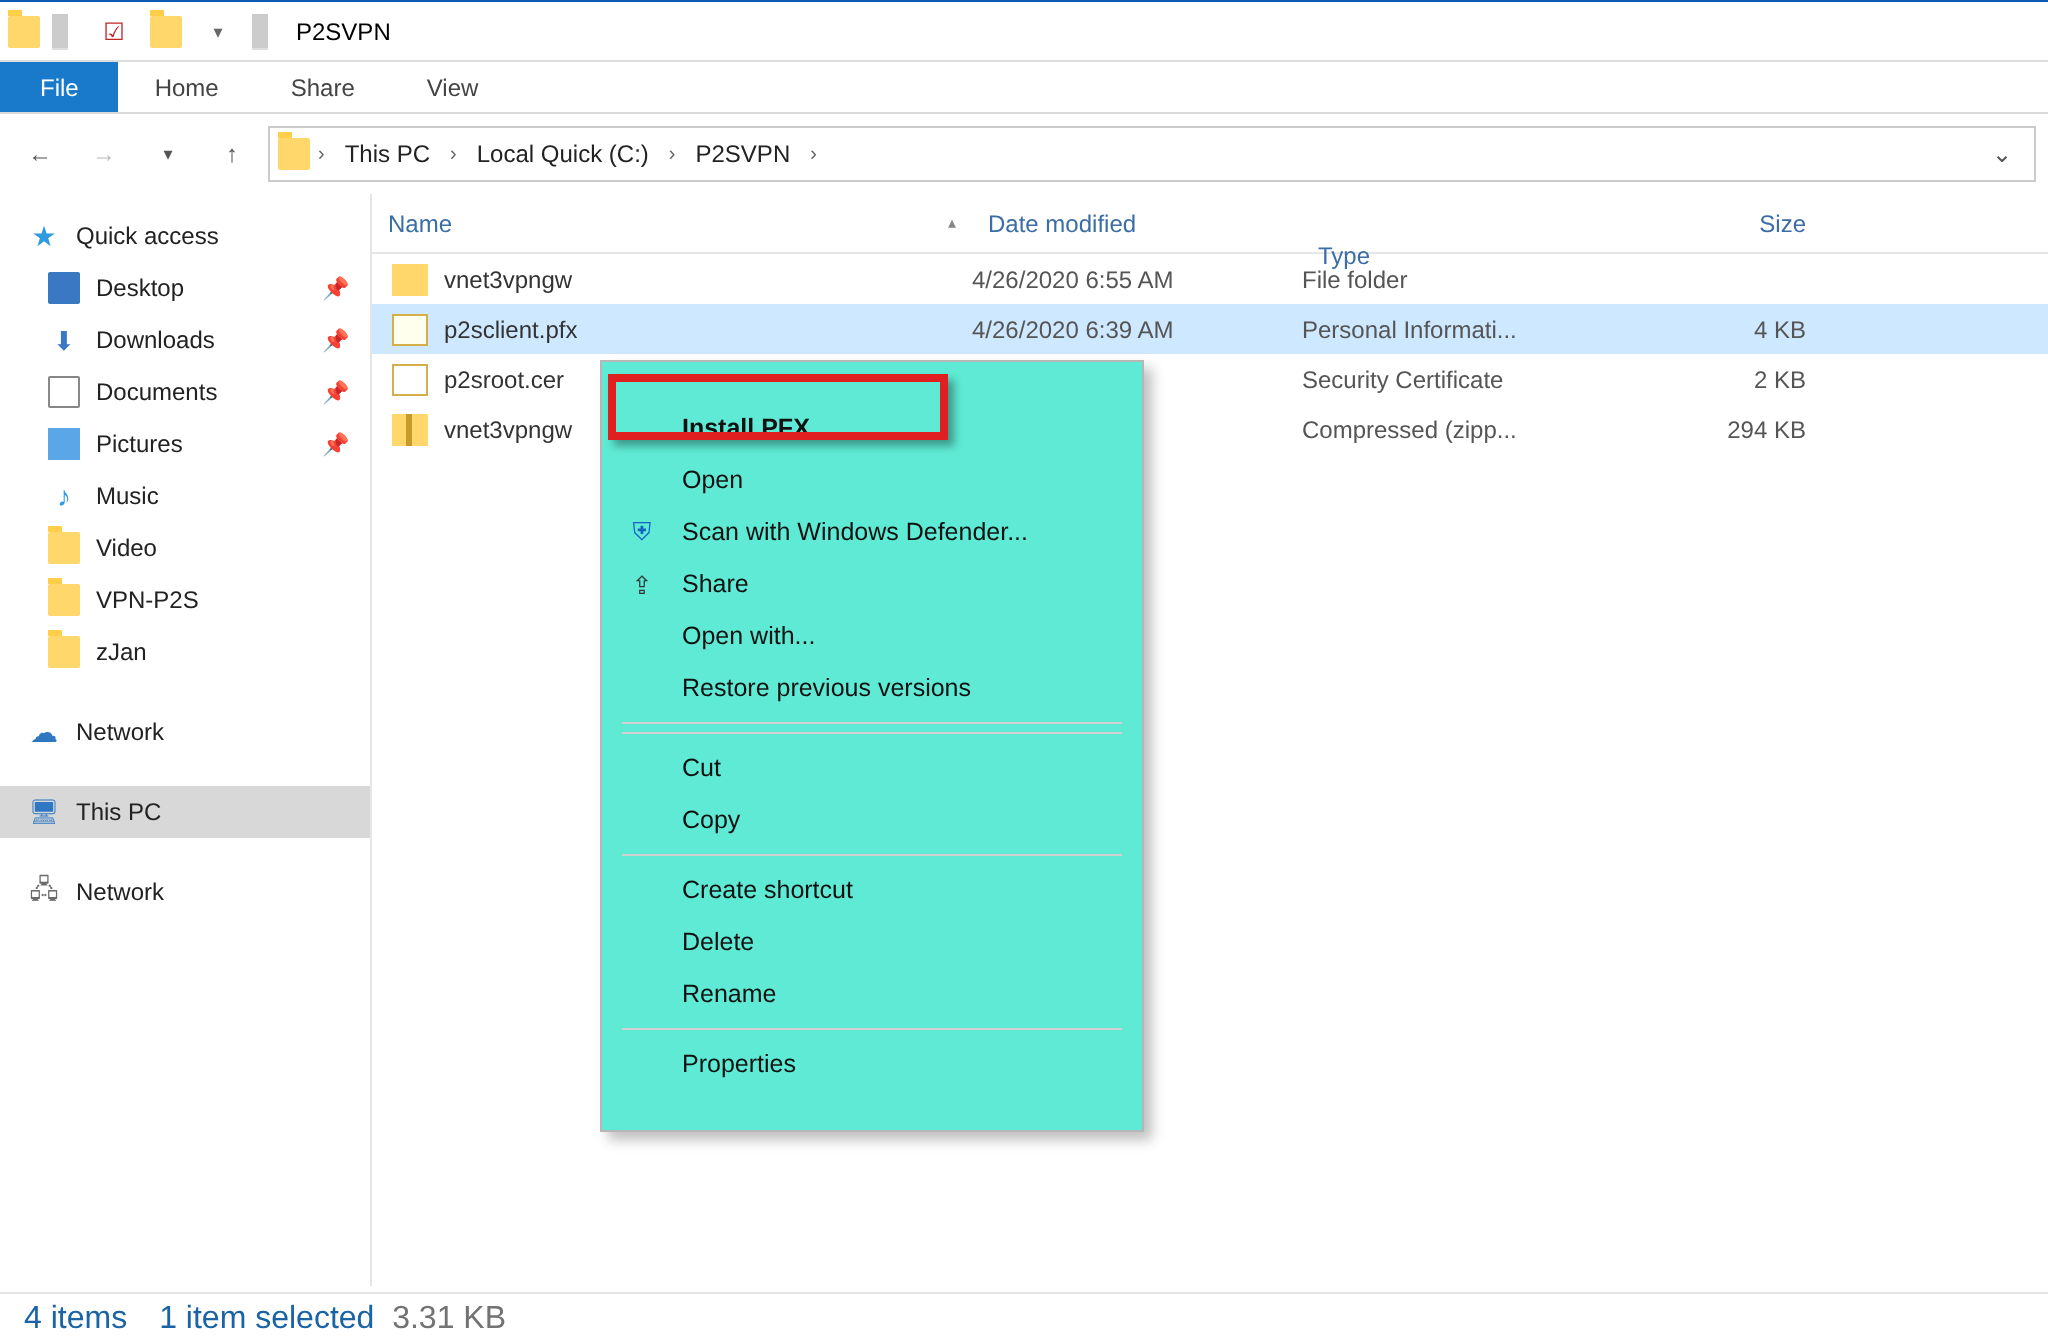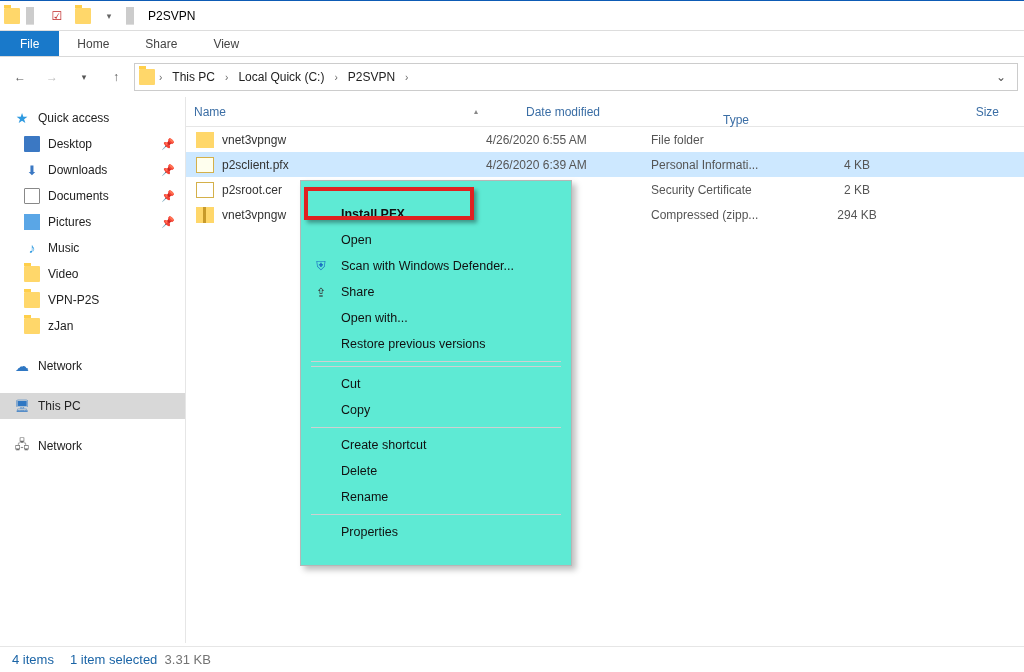--- a/index.html
+++ b/index.html
@@ -109,41 +109,39 @@
   .ic-pc { color:#2f77c3; font-size:12px;}
   .ic-net { color:#6b6b6b; font-size:13px;}
   
   .main { flex:1; position:relative;}
   .cols {
     display:flex;
     height:30px;
     border-bottom:1px solid #e6e6e6;
     color:#3b6ea5;
     font-size:12px;
-    align-items:center;
-    gap:32px;
   }
   .col { padding:0 8px; display:flex; align-items:center; height:100%;}
   .c-name { width:300px;}
   .c-date { width:165px;}
   .c-type { width:160px;margin-top:16px;}
   .c-size { width:100px; justify-content:flex-end;}
   .sort-ind { font-size:8px; color:#888; margin-left:auto;}
   .rows {}
   .row {
     display:flex; align-items:center;
     height:25px;
     font-size:12px; color:#333;
     padding-left:10px;
   }
   .row.sel { background:#cde8ff;}
   .row .cn { width:290px; display:flex; align-items:center; gap:8px;}
   .row .cd { width:165px; color:#555;}
   .row .ct { width:160px; color:#555;}
-  .row .cs { width:92px; text-align:center; color:#555;}
+  .row .cs { width:92px; text-align:right; color:#555;}
   .fico { width:18px; height:16px; display:inline-flex; align-items:center; justify-content:center;}
   .fico-folder { background:#ffd76a;}
   .fico-pfx { background:#ffe; border:1px solid #d4b04a;}
   .fico-cer { background:#fff; border:1px solid #d4b04a;}
   .fico-zip { background:#ffd76a; position:relative;}
   .fico-zip::after{content:"";position:absolute;left:7px;top:0;width:3px;height:100%;background:#c89a2a;}
   
   .ctxmenu {
     position:absolute;
     left:300px; top:180px;
@@ -176,21 +174,21 @@
   }
   
   .status {
     position:absolute;
     left:0; right:0; bottom:0;
     height:26px;
     border-top:1px solid #e6e6e6;
     display:flex; align-items:center;
     padding:0 12px;
     color:#1a64a6;
-    font-size:13px;
+    font-size:16px;
     gap:16px;
   }
   .status span.g { color:#737373;}
   
   .topline { height:1px; background:#0d5bb5; }
 </style>
 </head>
 <body>
 
 <div class="topline"></div>

